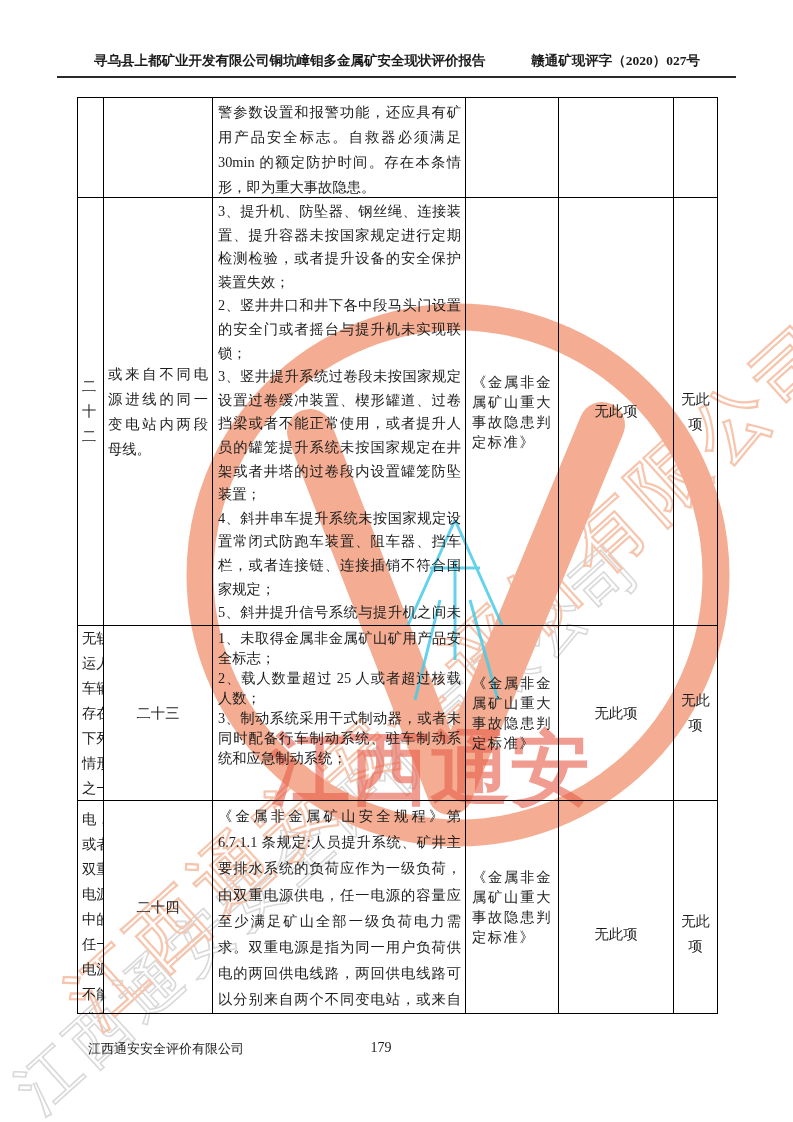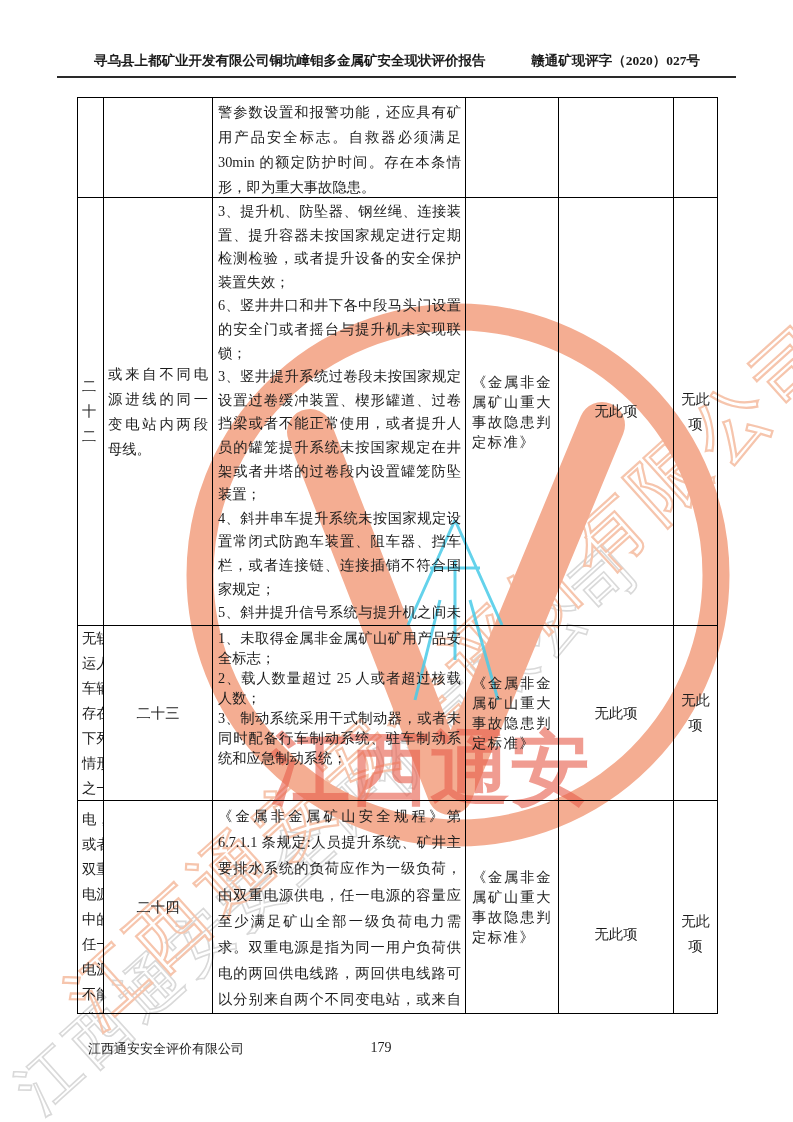--- a/index.html
+++ b/index.html
@@ -107,21 +107,21 @@
       <p>警参数设置和报警功能，还应具有矿用产品安全标志。自救器必须满足 30min 的额定防护时间。存在本条情形，即为重大事故隐患。</p>
     </div>
     <div class="cell c-basis"></div>
     <div class="cell c-res"></div>
     <div class="cell c-res"></div>
 
     <div class="cell c-num">二十二</div>
     <div class="cell c-desc">或来自不同电源进线的同一变电站内两段母线。</div>
     <div class="cell c-items r22-items">
       <p>3、提升机、防坠器、钢丝绳、连接装置、提升容器未按国家规定进行定期检测检验，或者提升设备的安全保护装置失效；</p>
-      <p>6、竖井井口和井下各中段马头门设置的安全门或者摇台与提升机未实现联锁；</p>
+      <p>2、竖井井口和井下各中段马头门设置的安全门或者摇台与提升机未实现联锁；</p>
       <p>3、竖井提升系统过卷段未按国家规定设置过卷缓冲装置、楔形罐道、过卷挡梁或者不能正常使用，或者提升人员的罐笼提升系统未按国家规定在井架或者井塔的过卷段内设置罐笼防坠装置；</p>
       <p>4、斜井串车提升系统未按国家规定设置常闭式防跑车装置、阻车器、挡车栏，或者连接链、连接插销不符合国家规定；</p>
       <p>5、斜井提升信号系统与提升机之间未实现闭锁。</p>
     </div>
     <div class="cell c-basis">《金属非金属矿山重大事故隐患判定标准》</div>
     <div class="cell c-res">无此项</div>
     <div class="cell c-res">无此项</div>
 
     <div class="cell c-desc">井下无轨运人车辆存在下列情形之一的。</div>
     <div class="cell c-num">二十三</div>

